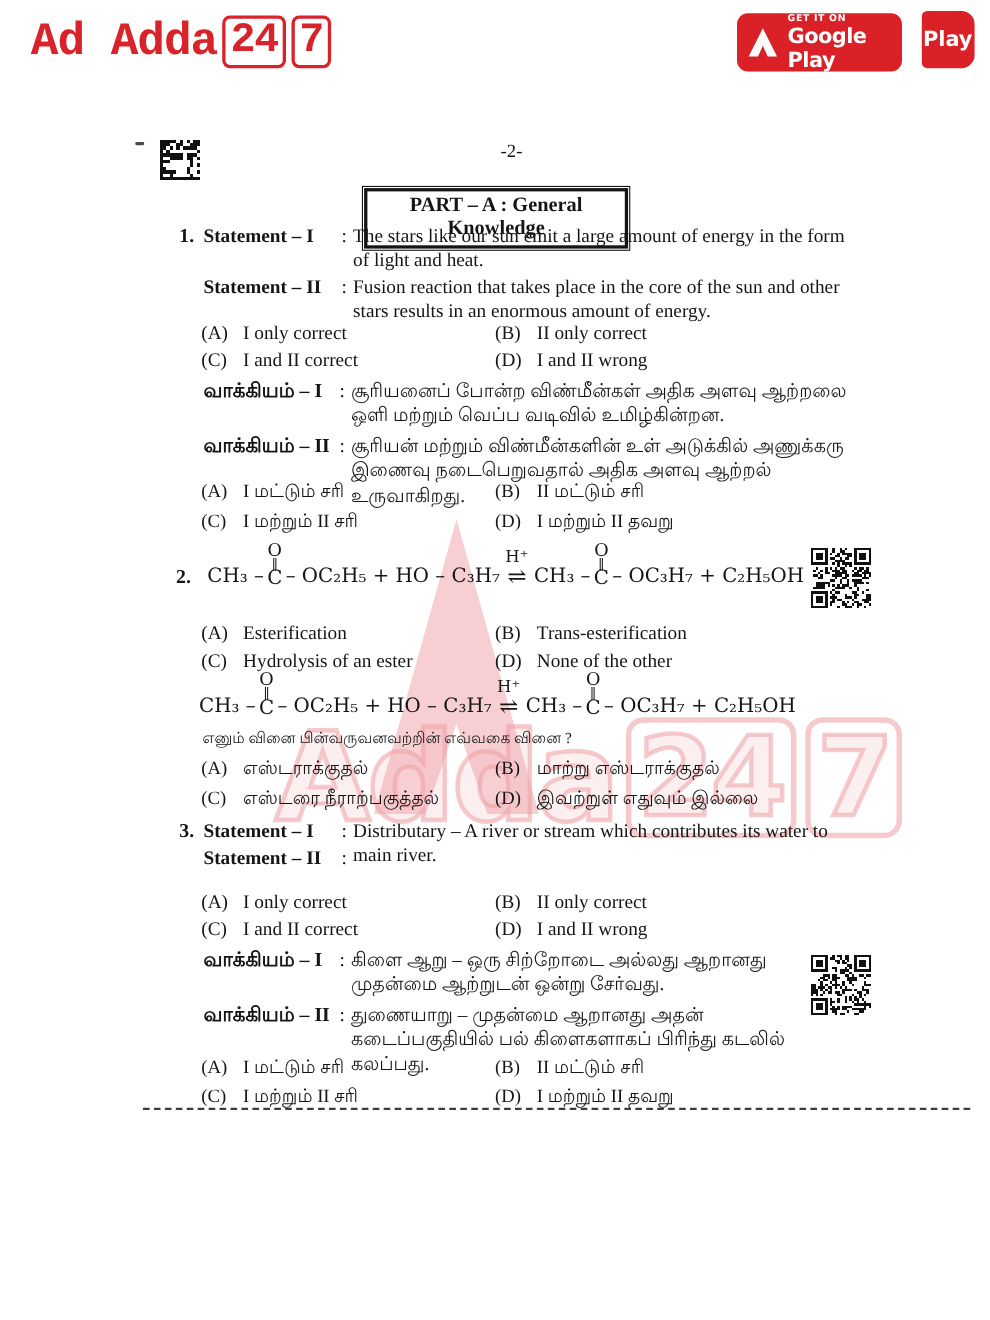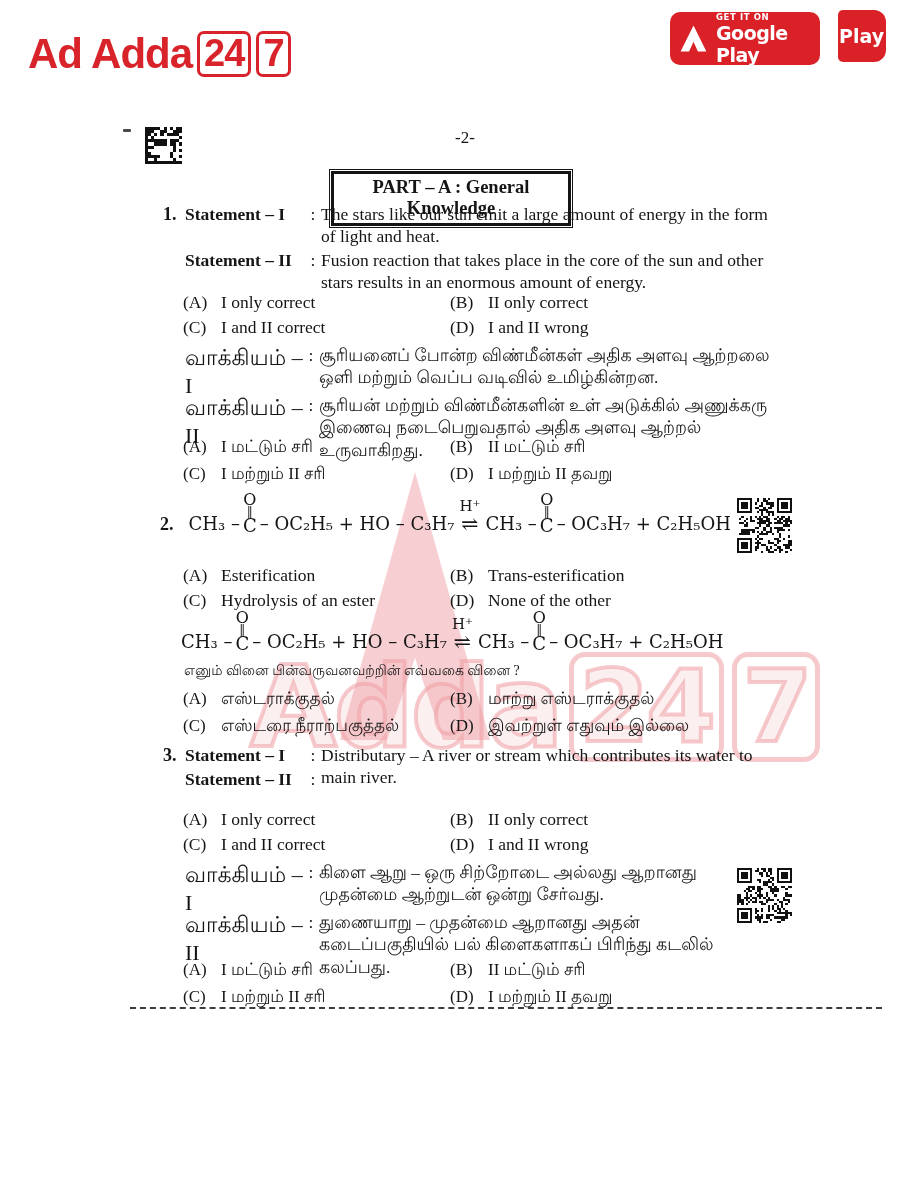--- a/index.html
+++ b/index.html
@@ -1,23 +1,23 @@
 <!DOCTYPE html>
 <html><head>
 <meta charset="utf-8">
 <style>
   * { margin:0; padding:0; box-sizing:border-box; }
   body { background:#ffffff; }
   .page { position:relative; width:900px; height:1200px; background:#ffffff; overflow:hidden;
           font-family:"Liberation Serif","DejaVu Serif",serif; color:#151515; }
 
   
-  .logo { position:absolute; left:28px; top:14px; display:flex; align-items:center;
-          font-family:Liberation Sans, sans-serif; font-weight:bold;
-          font-size:42px; color:#d9232a; letter-spacing:-1px;margin-top:16px; }
+  .logo { position:absolute; left:28px; top:14px; display:flex; 
+          font-family:Liberation Mono, monospace; font-weight:bold;
+          font-size:42px; color:#d9232a; letter-spacing:-1px; }
   .logo .logo-box { border:3px solid #d9232a; border-radius:7px; padding:0 4px; margin-left:5px;
                     line-height:1.05; font-size:38px; }
   .gp-badge { position:absolute; left:670px; top:12px; width:150px; height:53px; background:#da2128;
               border-radius:10px; display:flex; align-items:center; padding:0 10px; gap:9px; cursor:pointer; }
   .gp-badge .a-icon { width:27px; height:27px; flex:0 0 auto; }
   .gp-text { display:flex; flex-direction:column; color:#fff;
              font-family:"DejaVu Sans","Liberation Sans",sans-serif; }
   .gp-text .small { font-size:8.5px; font-weight:bold; letter-spacing:.6px; }
   .gp-text .big { font-size:19px; font-weight:bold; letter-spacing:-0.5px; }
   .gp-partial { position:absolute; left:838px; top:10px; width:48px; height:52px; background:#da2128;
@@ -39,21 +39,21 @@
   .tick { position:absolute; left:123px; top:129px; width:8px; height:3px; background:#4a4a4a; border-radius:1px; }
   .dm { position:absolute; left:145px; top:127px; width:37px; height:37px; }
   .pagenum { position:absolute; left:0; top:128px; width:930px; text-align:center; font-size:17px; }
   .part-box { position:absolute; left:331px; top:171px; width:240px; border:3px solid #141414;
               outline:1px solid #141414; outline-offset:1px; padding:3px 6px 4px; text-align:center;
               font-weight:bold; font-size:18.5px; background:#fff; }
 
   .stmt { position:absolute; display:flex; font-size:17.5px; line-height:1.28; }
   .qnum { width:22px; font-weight:bold; font-size:18px; flex:0 0 auto; }
   .slabel { width:120px; font-weight:bold; flex:0 0 auto; }
-  .slabel-ta { width:118px; font-weight:normal; flex:0 0 auto; font-size:22px; }
+  .slabel-ta { width:118px; font-weight:bold; flex:0 0 auto; font-size:18px; }
   .scolon { width:16px; flex:0 0 auto; text-align:center; }
   .stext { flex:0 0 auto; }
 
   .opts { position:absolute; display:grid; grid-template-columns:267px auto; row-gap:3px;
           font-size:17.5px; line-height:1.25; }
   .opt { display:flex; }
   .olet { width:38px; flex:0 0 auto; }
   .opts-ta { row-gap:6px; font-size:17px; }
 
   .qline { position:absolute; font-size:17.5px; }

